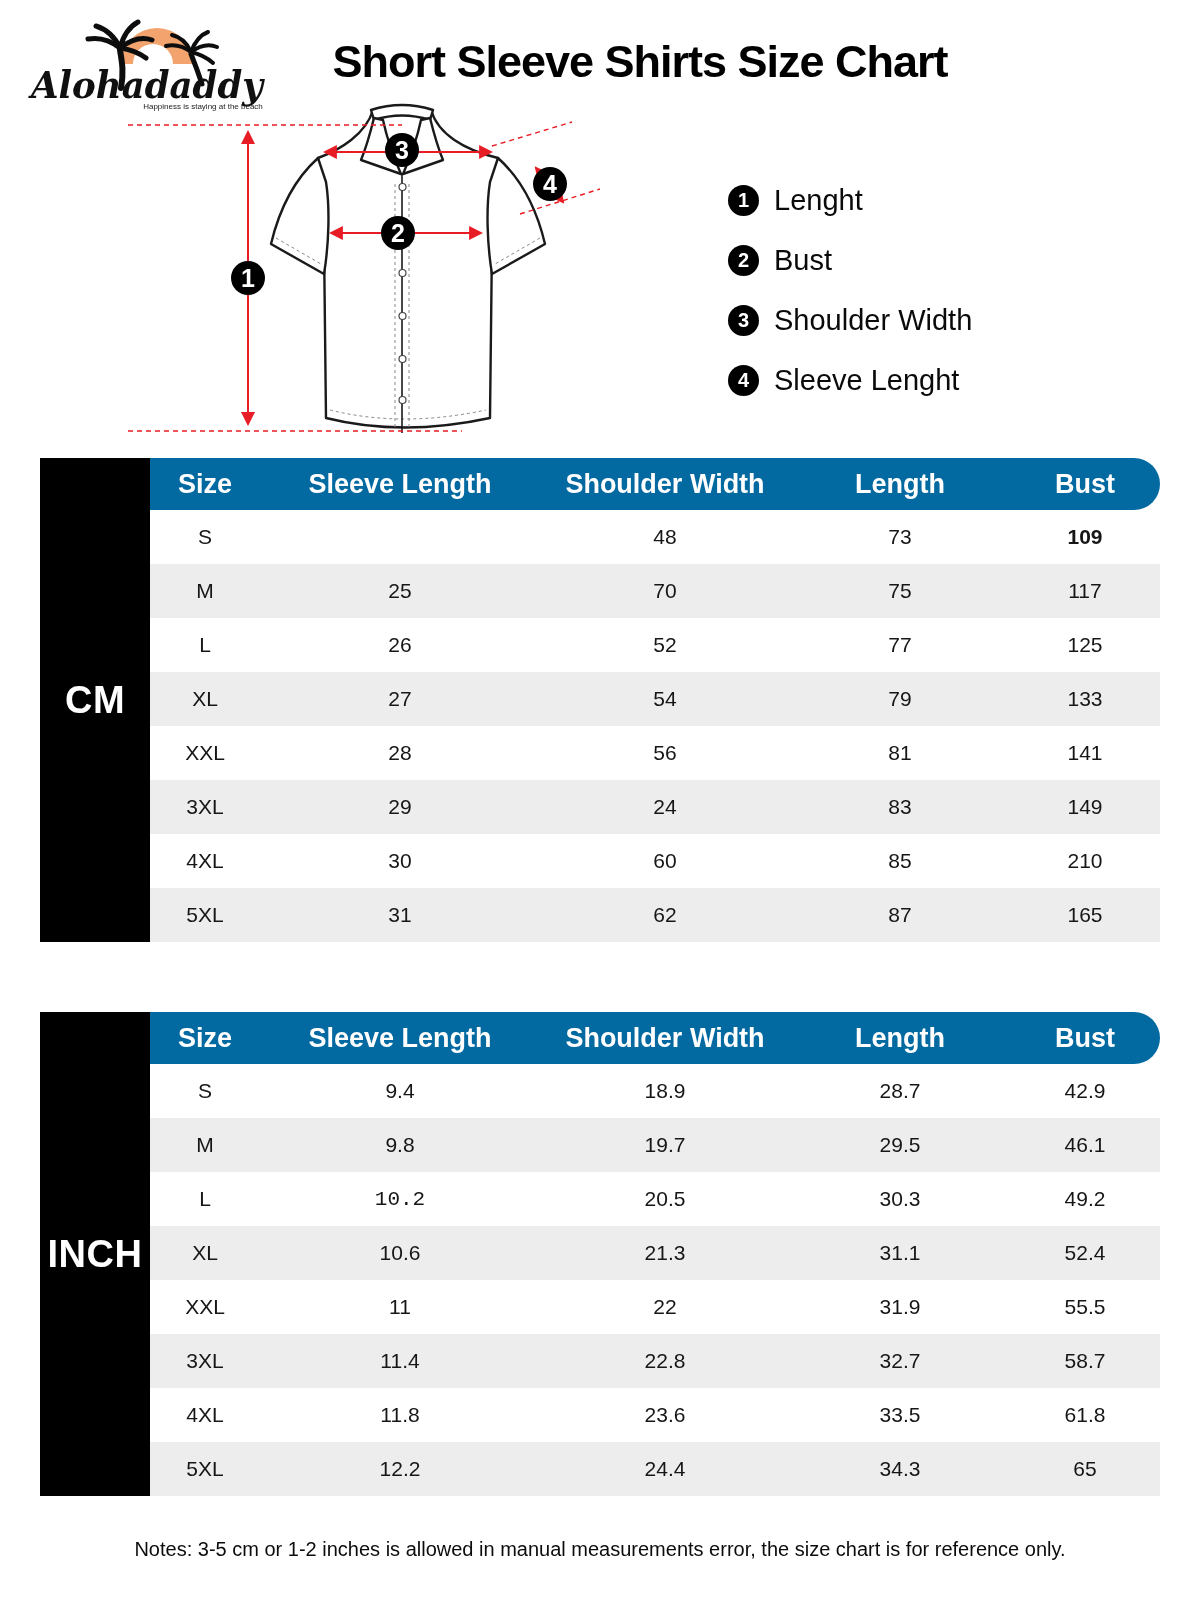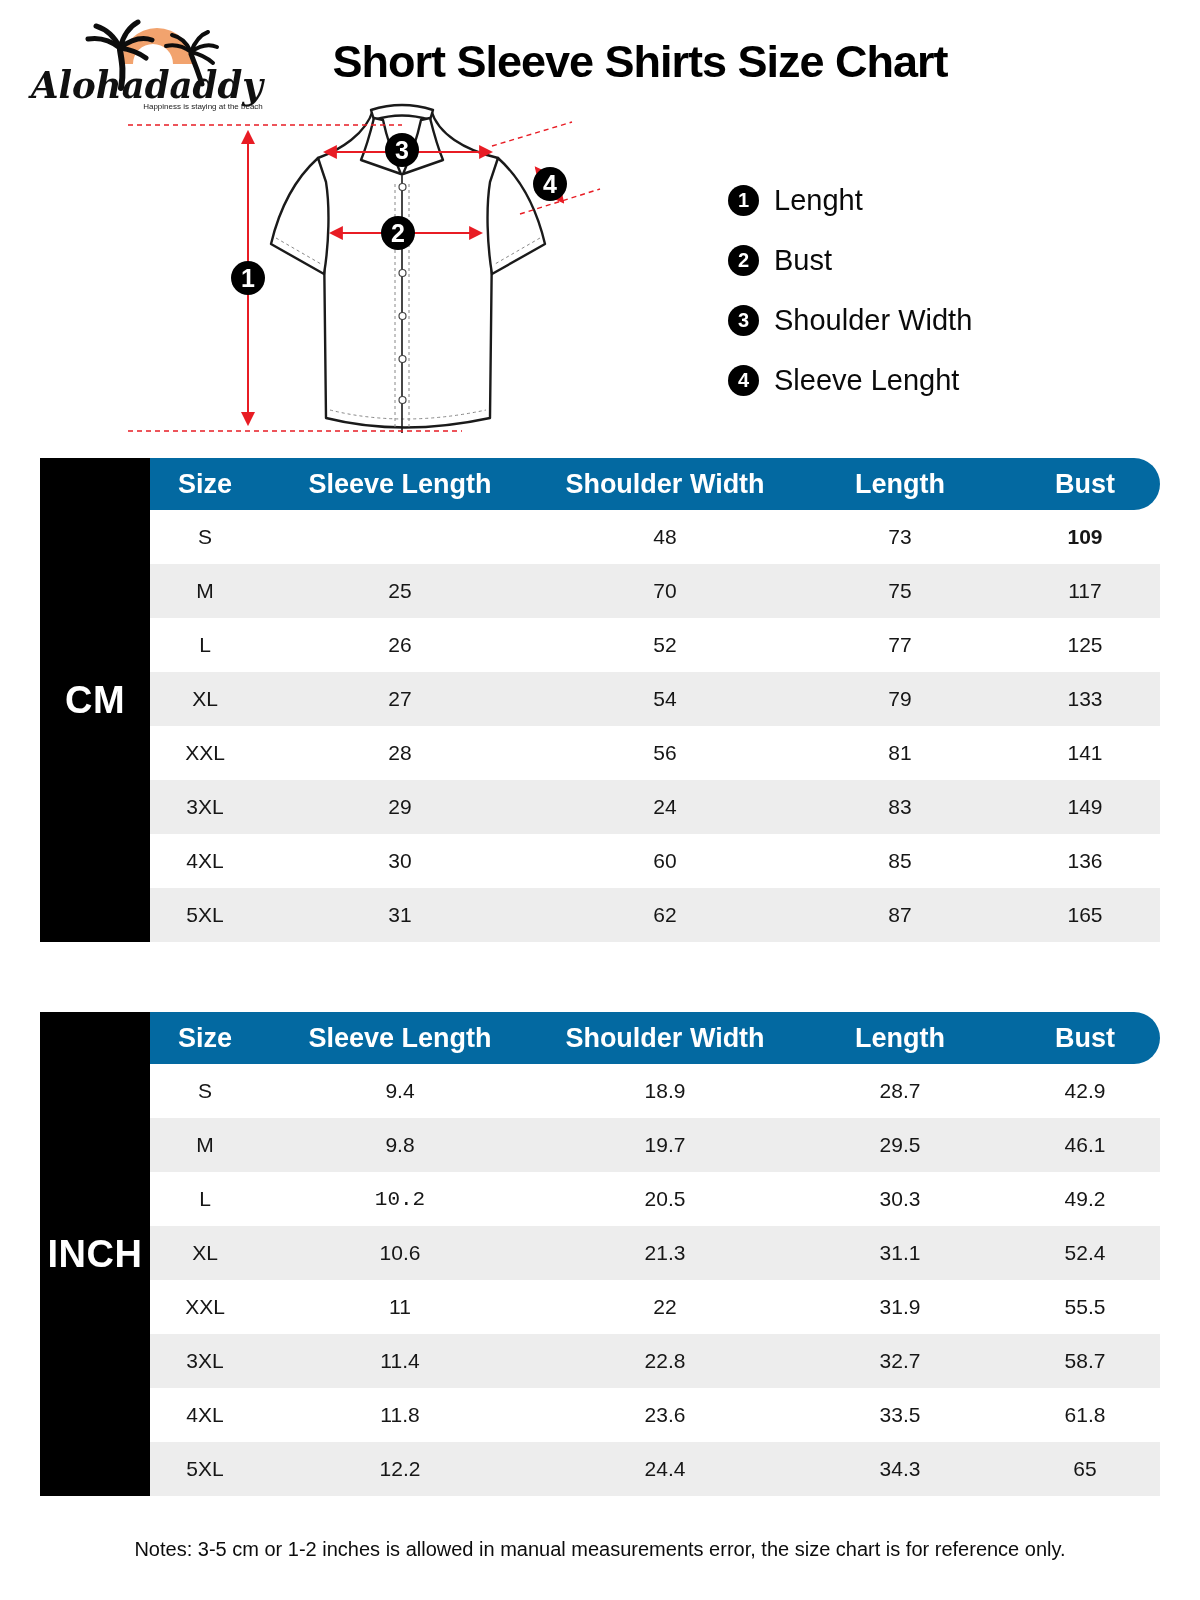--- a/index.html
+++ b/index.html
@@ -196,21 +196,21 @@
       <div class="td" style="grid-area: 6 / 6;">141</div>
       <div class="td alt" style="grid-area: 7 / 2;">3XL</div>
       <div class="td alt" style="grid-area: 7 / 3;">29</div>
       <div class="td alt" style="grid-area: 7 / 4;">24</div>
       <div class="td alt" style="grid-area: 7 / 5;">83</div>
       <div class="td alt" style="grid-area: 7 / 6;">149</div>
       <div class="td" style="grid-area: 8 / 2;">4XL</div>
       <div class="td" style="grid-area: 8 / 3;">30</div>
       <div class="td" style="grid-area: 8 / 4;">60</div>
       <div class="td" style="grid-area: 8 / 5;">85</div>
-      <div class="td" style="grid-area: 8 / 6;">136</div>
+      <div class="td" style="grid-area: 8 / 6;">210</div>
       <div class="td alt" style="grid-area: 9 / 2;">5XL</div>
       <div class="td alt" style="grid-area: 9 / 3;">31</div>
       <div class="td alt" style="grid-area: 9 / 4;">62</div>
       <div class="td alt" style="grid-area: 9 / 5;">87</div>
       <div class="td alt" style="grid-area: 9 / 6;">165</div>
     </div>
 
   <div class="size-table inch">
     <div class="unit-label">INCH</div>
     <div class="th">Size</div>

